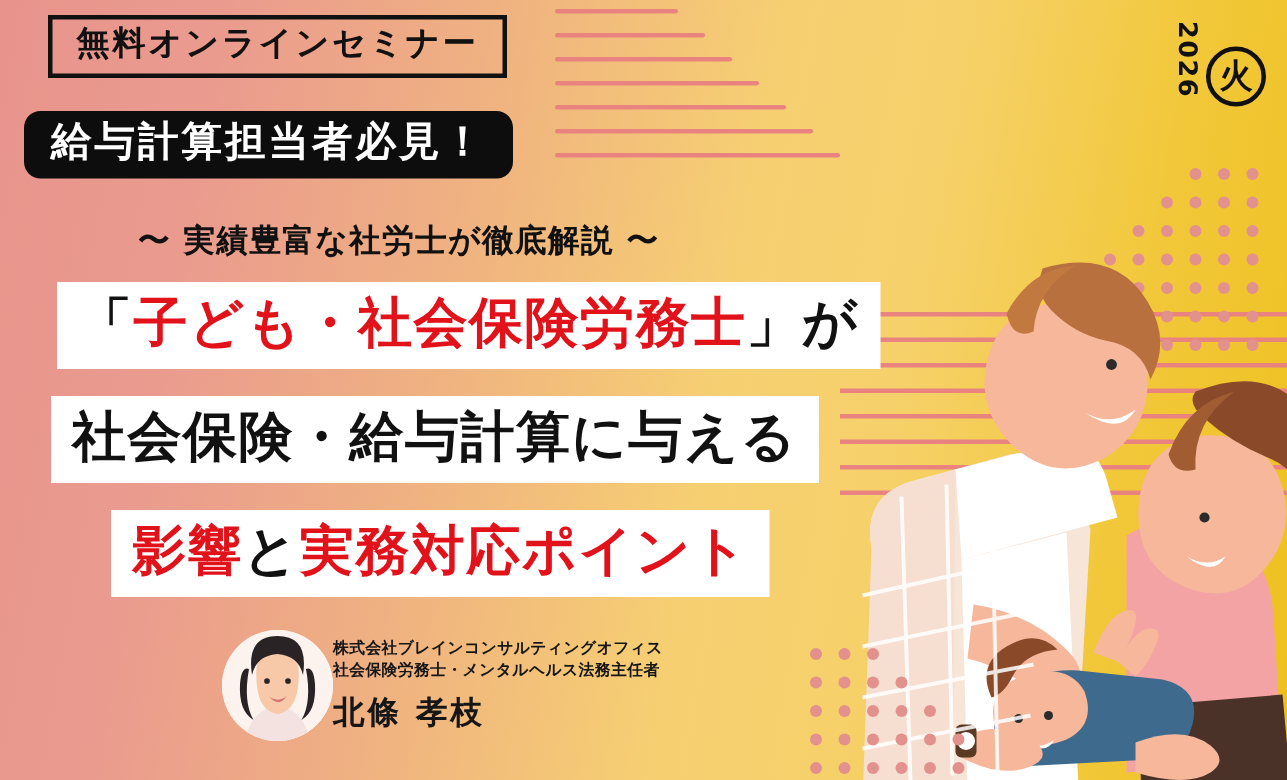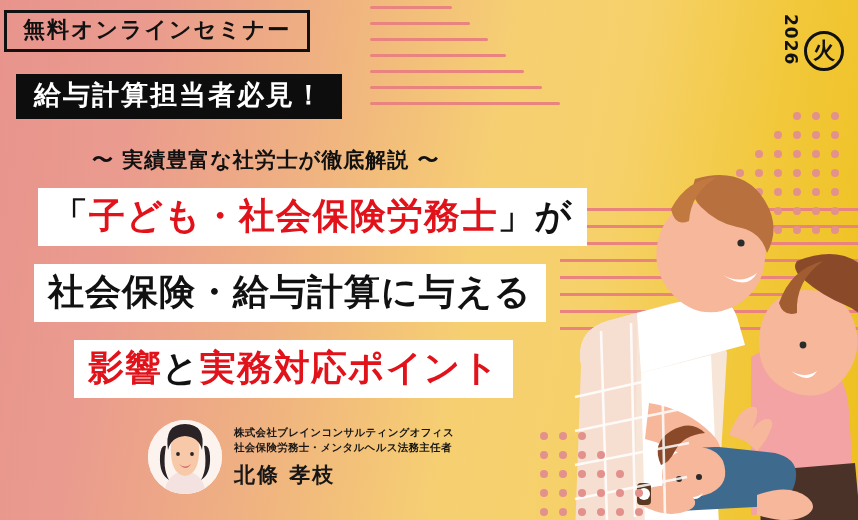--- a/index.html
+++ b/index.html
@@ -23,32 +23,32 @@
   .dots span{position:absolute;width:8px;height:8px;border-radius:50%;background:#e3918c;}
   #dots-tr{right:0;top:112px;width:160px;height:125px;}
   #dots-bl{left:540px;top:432px;width:110px;height:90px;}
 
   
   .illus{position:absolute;left:545px;top:135px;width:313px;height:385px;}
   .illus svg{display:block;width:100%;height:100%;}
 
   
   .badge{
-    position:absolute;left:4px;top:10px;
+    position:absolute;left:32px;top:10px;
     border:3px solid #111;padding:5px 16px 7px;
     font-size:22px;font-weight:700;letter-spacing:2px;color:#111;line-height:1.1;
     background:transparent;
   }
 
   
   .kicker{
     position:absolute;left:16px;top:74px;
     background:#0d0d0d;color:#fff;
     padding:6px 18px 9px;
-    font-size:27px;font-weight:700;letter-spacing:2px;line-height:1.1;
+    font-size:27px;font-weight:700;letter-spacing:2px;line-height:1.1;border-radius:11px;
   }
 
   
   .subtitle{
     position:absolute;left:92px;top:146px;
     font-size:21px;font-weight:700;color:#111;letter-spacing:1px;
   }
 
   
   .datewrap{position:absolute;right:14px;top:14px;text-align:right;color:#111;}
@@ -71,21 +71,21 @@
     position:absolute;background:#fff;color:#111;
     font-size:36px;font-weight:700;letter-spacing:1px;line-height:1.15;
     padding:7px 14px 10px;white-space:nowrap;
   }
   .tbox .hl{color:#e2121a;}
   #tbox1{left:38px;top:188px;}
   #tbox2{left:34px;top:264px;}
   #tbox3{left:74px;top:340px;}
 
   
-  .speaker{position:absolute;left:148px;top:420px;display:flex;align-items:center;gap:12px;}
+  .speaker{position:absolute;left:148px;top:420px;display:flex;align-items:center;}
   .avatar{
     width:74px;height:74px;border-radius:50%;overflow:hidden;
     background:#fdf4ef;flex:none;position:relative;
   }
   .avatar svg{display:block;width:100%;height:100%;}
   .sp-text{color:#161616;}
   .sp-org{font-size:10.5px;font-weight:700;line-height:1.45;letter-spacing:.3px;white-space:nowrap;}
   .sp-name{font-size:21px;font-weight:700;margin-top:6px;letter-spacing:2px;}
 </style>
 </head>

